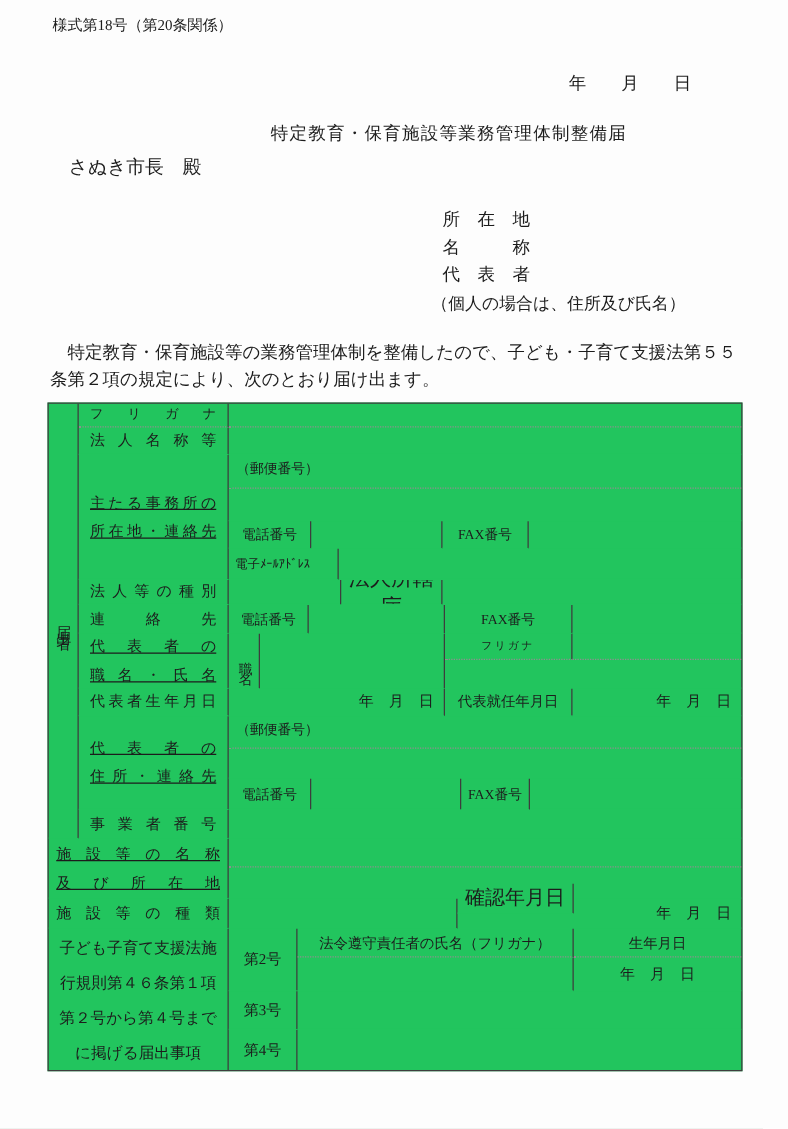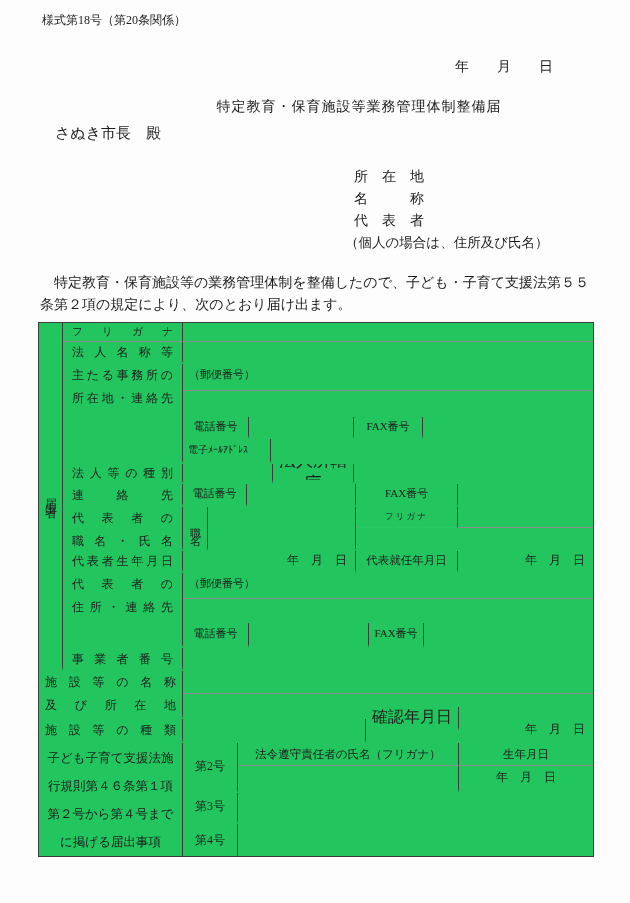--- a/index.html
+++ b/index.html
@@ -14,30 +14,30 @@
   .doc-title{left:0;top:98px;width:630px;text-align:center;font-size:14px;letter-spacing:1px;margin-left:44px;}
   .addressee{left:55px;top:124px;font-size:15px;}
   .recipient{left:345px;top:166px;font-size:14px;line-height:22px;}
   .recipient .rline{padding-left:9px;}
   .recipient .rnote{padding-left:0;font-size:13.5px;}
   .bodytext{left:40px;top:272px;width:556px;font-size:14px;line-height:22px;}
 
   .tablewrap{position:absolute;left:38px;top:322px;width:554px;height:533px;
     border:1px solid #3d3d3d;background:#22c55e;}
   .cell{position:absolute;box-sizing:border-box;
-    border-right:1px solid #3d3d3d;border-bottom:4px solid #22c55e;overflow:hidden;}
+    border-right:1px solid #3d3d3d;border-bottom:1px solid #22c55e;overflow:hidden;}
   .dot{border-bottom:1px dotted #8f8f8f;}
   .nr{border-right:none;}
   .nb{border-bottom:none;}
   .lbl{font-size:12px;padding:0 9px;text-align:justify;text-align-last:justify;}
   .wide{padding:0 6px;}
   .ctr{display:flex;align-items:center;justify-content:center;font-size:11px;}
   .ctr12{display:flex;align-items:center;justify-content:center;font-size:12px;}
   .tl{font-size:11px;padding:3px 6px;}
-  .two{display:flex;flex-direction:column;justify-content:flex-start;}
+  .two{display:flex;flex-direction:column;justify-content:center;text-decoration:underline;}
   .two .ln{font-size:12px;text-align:justify;text-align-last:justify;padding:0 9px;line-height:23px;}
   .two .lnw{padding:0 6px;}
   .four{display:flex;flex-direction:column;justify-content:center;}
   .four .ln{font-size:12.5px;text-align:justify;text-align-last:justify;padding:0 7px;line-height:28px;}
   .rt{display:flex;align-items:center;justify-content:flex-end;font-size:12px;padding-right:8px;}
   .smallkana{font-size:8.5px;letter-spacing:2px;}
   .email{font-size:10px;justify-content:flex-start;padding-left:5px;}
   .vgroup{display:flex;align-items:center;justify-content:center;}
   .vtext{writing-mode:vertical-rl;text-orientation:upright;font-size:12px;letter-spacing:4px;}
   .vjob{writing-mode:vertical-rl;text-orientation:upright;font-size:11px;letter-spacing:9px;}

